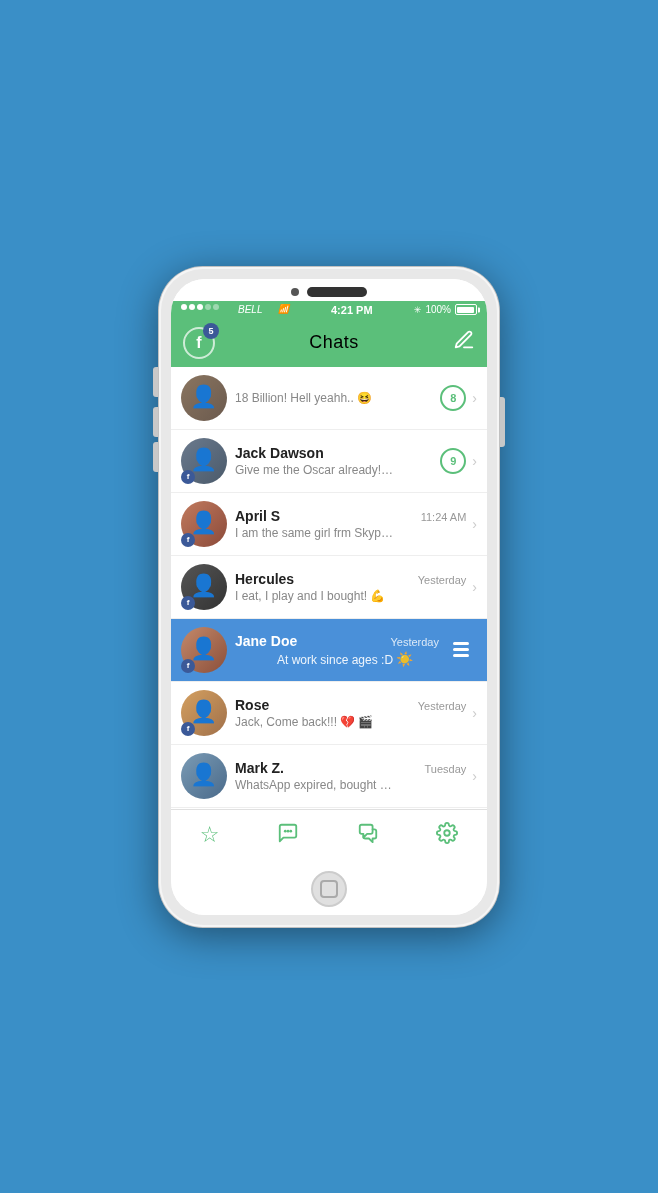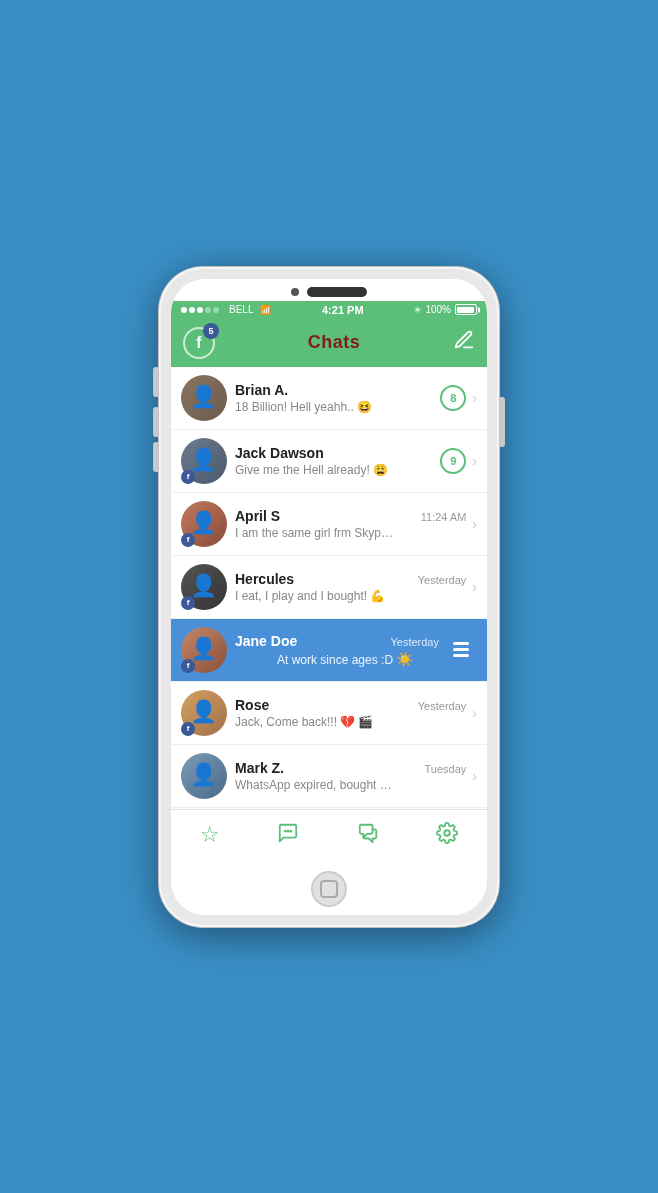--- a/index.html
+++ b/index.html
@@ -98,22 +98,22 @@
       display: flex;
       justify-content: space-between;
       align-items: center;
       font-size: 10px;
       color: white;
       font-weight: 500;
     }
 
     .status-left {
       display: flex;
-      align-items: center;
-      gap: 7px;
+      gap: 16px;
+      font-style: italic;
     }
 
     .signal-dots {
       display: flex;
       gap: 2px;
     }
 
     .dot {
       width: 6px;
       height: 6px;
@@ -206,23 +206,23 @@
       width: 16px;
       height: 16px;
       font-size: 9px;
       display: flex;
       align-items: center;
       justify-content: center;
       font-weight: bold;
     }
 
     .header-title {
-      color: #7f1d1d;
+      color: #000000;
       font-size: 18px;
-      font-weight: 700;
+      font-weight: 400;
       letter-spacing: 0.5px;
     }
 
     .header-right {
       color: white;
       font-size: 18px;
     }
 
     .compose-icon {
       width: 22px;
@@ -486,43 +486,40 @@
 
     <div class="chat-list">
 
       <div class="chat-item">
         <div class="avatar-wrap">
           <div class="avatar av-brian">
             <span style="font-size:22px;margin-bottom:2px;">👤</span>
           </div>
         </div>
         <div class="chat-content">
-          <div class="chat-top">
-            <span class="chat-name">Brian A.</span>
-          </div>
           <div class="chat-preview">18 Billion! Hell yeahh.. 😆</div>
         </div>
         <div class="chat-right">
           <div class="unread-badge">8</div>
           <span class="chevron">›</span>
         </div>
       </div>
 
       <div class="chat-item">
         <div class="avatar-wrap">
           <div class="avatar av-jack">
             <span style="font-size:22px;margin-bottom:2px;">👤</span>
           </div>
           <div class="fb-badge">f</div>
         </div>
         <div class="chat-content">
           <div class="chat-top">
             <span class="chat-name">Jack Dawson</span>
           </div>
-          <div class="chat-preview">Give me the Hell already! 😩</div>
+          <div class="chat-preview">Give me the Oscar already! 😩</div>
         </div>
         <div class="chat-right">
           <div class="unread-badge">9</div>
           <span class="chevron">›</span>
         </div>
       </div>
 
       <div class="chat-item">
         <div class="avatar-wrap">
           <div class="avatar av-april">

